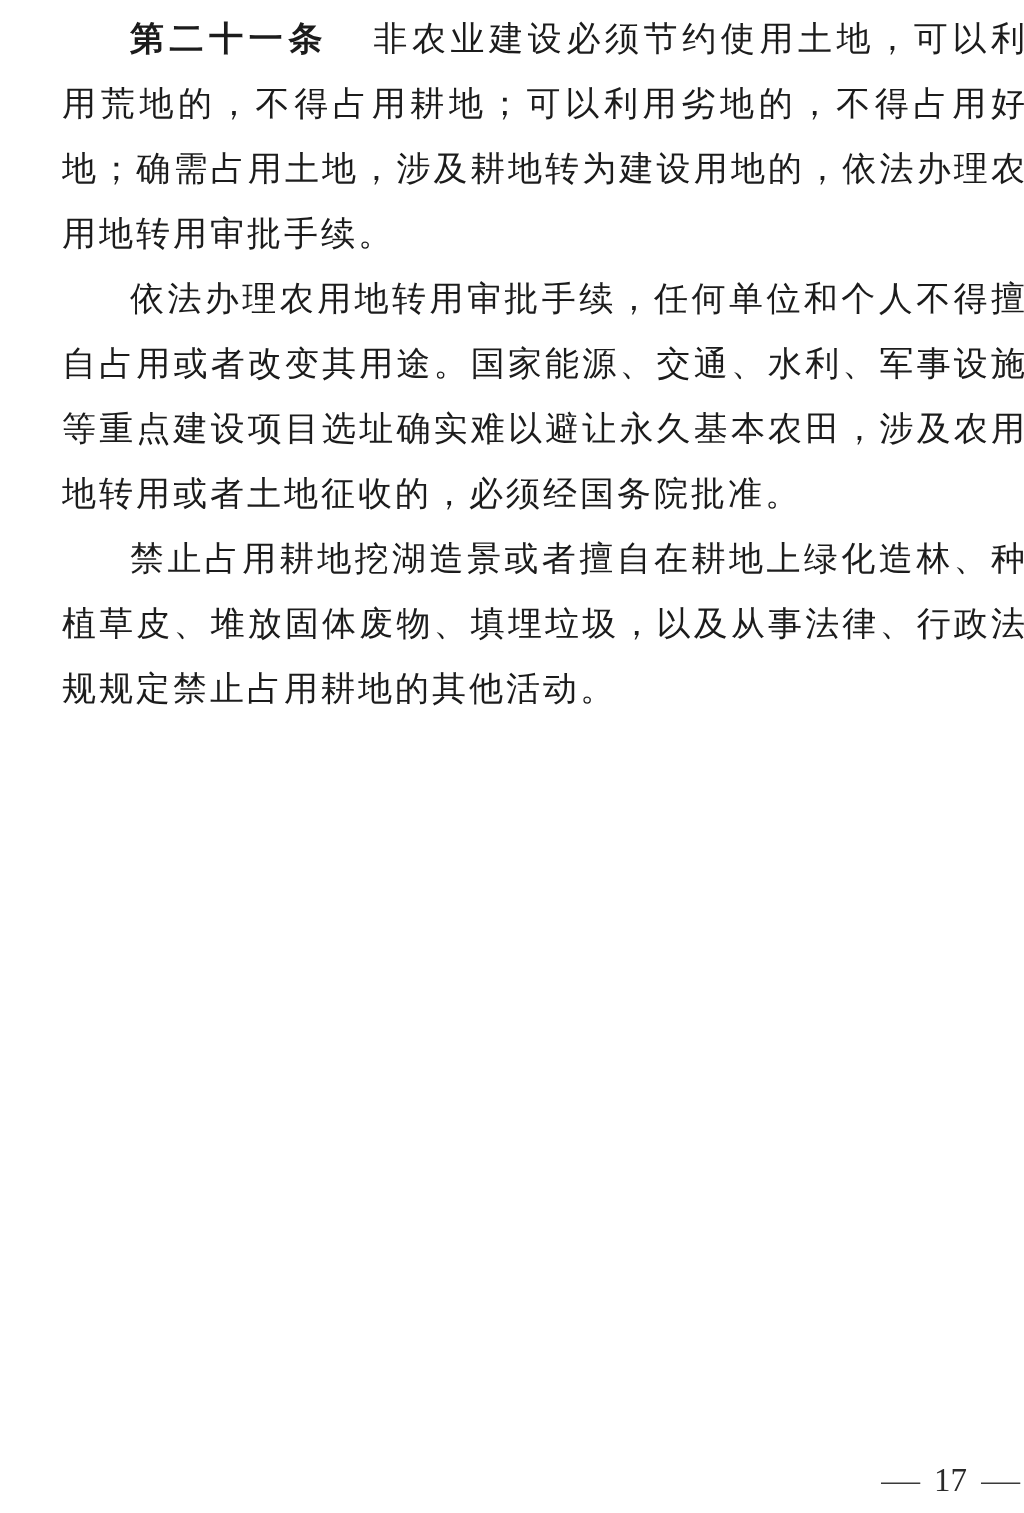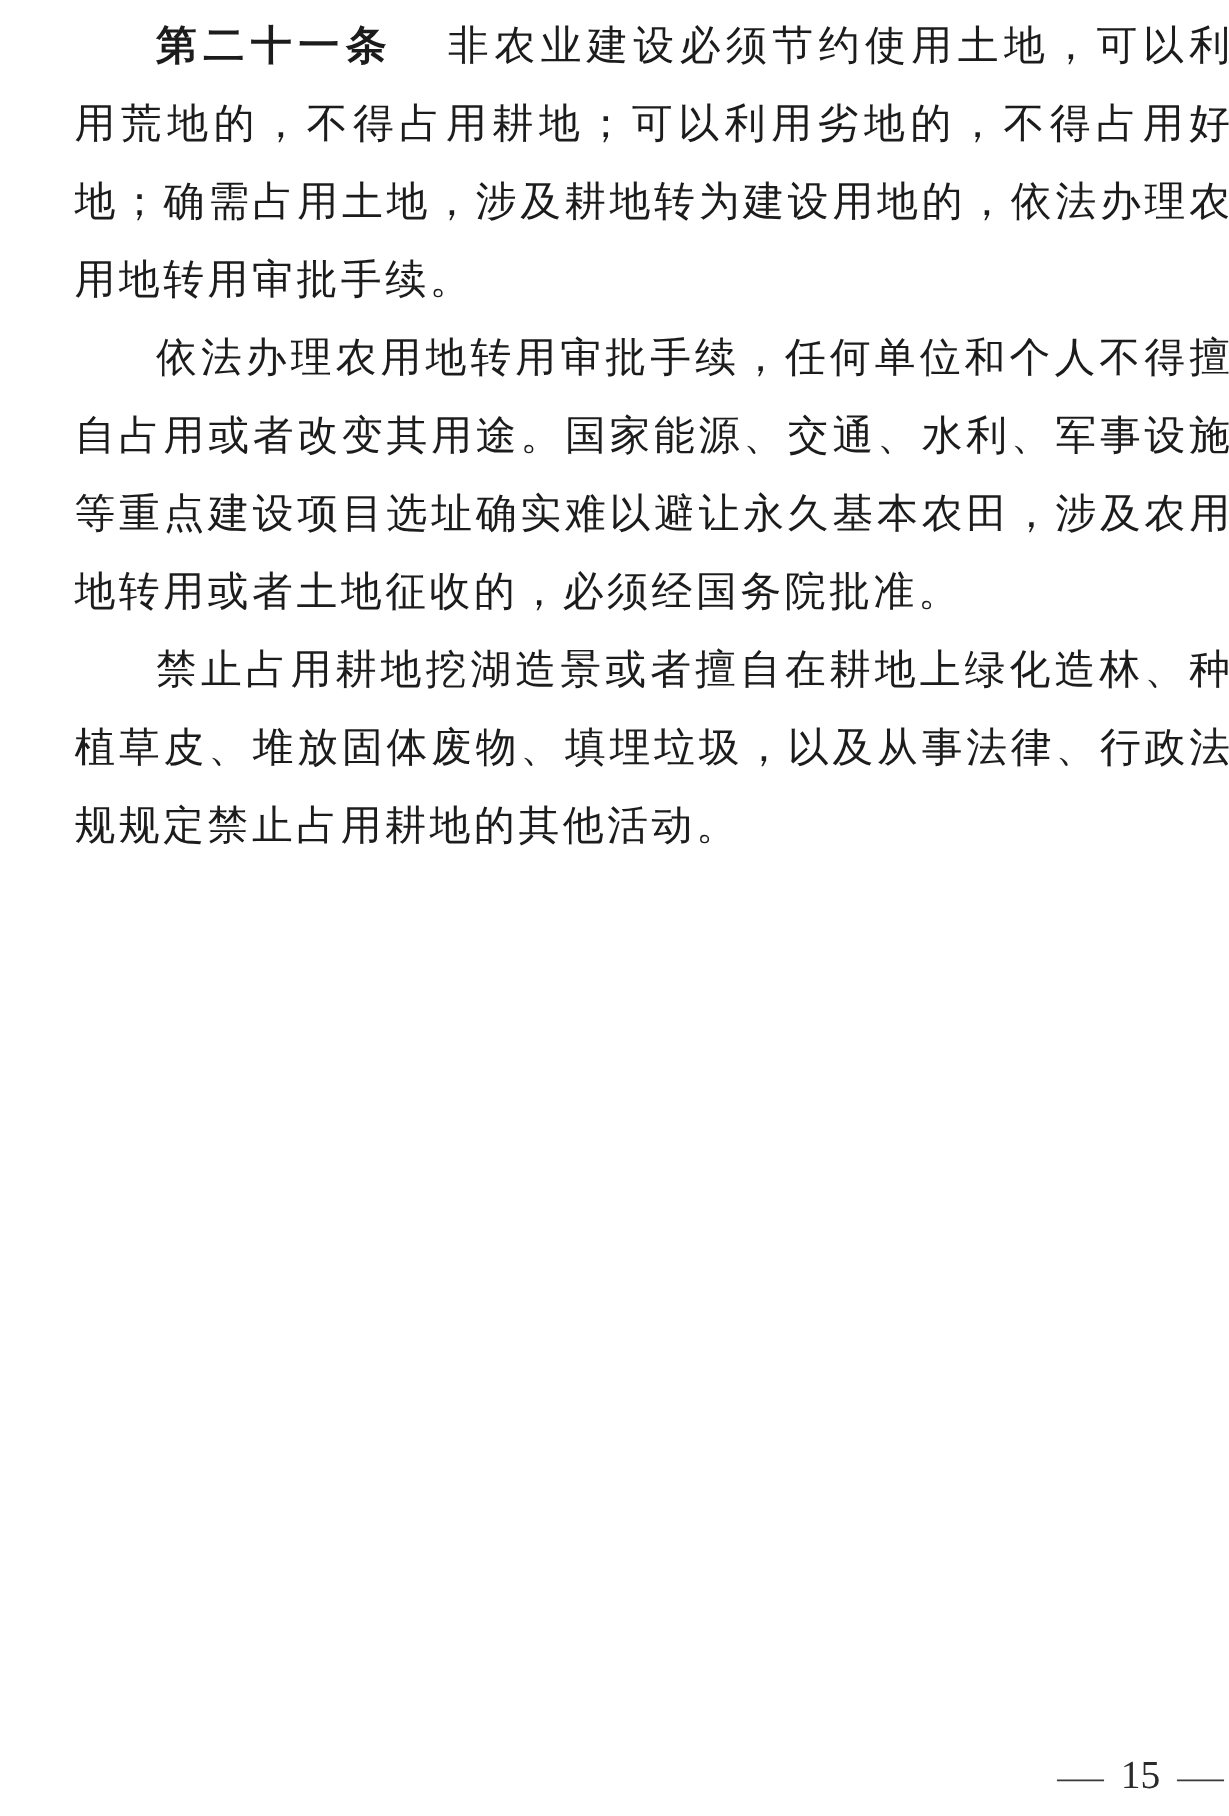--- a/index.html
+++ b/index.html
@@ -83,17 +83,17 @@
       
       <span>禁止占用耕地挖湖造景或者擅自在耕地上绿化造林、种植草皮、堆放固体废物、填埋垃圾，以及从事法律、行政法规规定禁止占用耕地的其他活动。</span>
     </p>
 
 
 
   </div>
 
   <div class="footer">
     <span class="dash">—</span>
-    <span class="pagenum">15</span>
+    <span class="pagenum">17</span>
     <span class="dash">—</span>
   </div>
 
 </div>
 
 </body></html>

